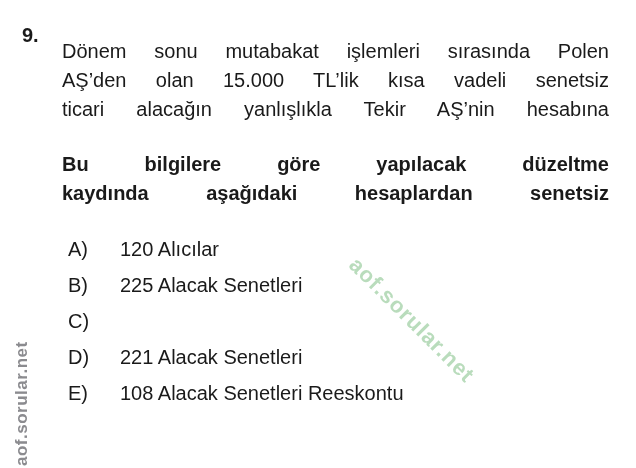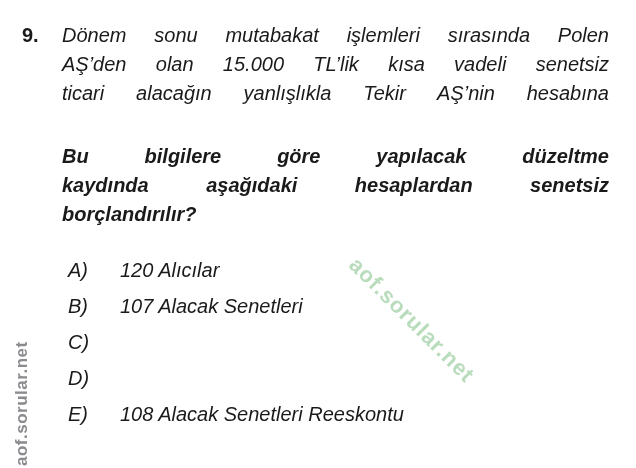--- a/index.html
+++ b/index.html
@@ -17,36 +17,35 @@
     left: 22px;
     top: 21px;
     font-size: 20px;
     line-height: 29px;
     font-weight: bold;
     color: #1a1a1a;
   }
   .main-col {
     position: absolute;
     left: 62px;
-    top: 21px;
+    top: 37px;
     width: 547px;
-    font-style: italic;
   }
   .body-line, .prompt-line {
     font-size: 20px;
     line-height: 29px;
     text-align: justify;
     text-align-last: justify;
     white-space: normal;
   }
   .body-line.last, .prompt-line.last {
     text-align-last: left;
   }
   .prompt-block {
-    margin-top: 34px;
+    margin-top: 26px;
     font-weight: bold;
   }
   .options-block {
     margin-top: 23px;
   }
   .option-row {
     display: flex;
     height: 36px;
     line-height: 36px;
     font-size: 20px;
@@ -95,37 +94,37 @@
 
     <div class="body-block">
       <div class="body-line">Dönem sonu mutabakat işlemleri sırasında Polen</div>
       <div class="body-line">AŞ’den olan 15.000 TL’lik kısa vadeli senetsiz</div>
       <div class="body-line">ticari alacağın yanlışlıkla Tekir AŞ’nin hesabına</div>
     </div>
 
     <div class="prompt-block">
       <div class="prompt-line">Bu bilgilere göre yapılacak düzeltme</div>
       <div class="prompt-line">kaydında aşağıdaki hesaplardan senetsiz</div>
-      <div class="prompt-line last">borçlandırılır?</div>
     </div>
 
     <div class="options-block">
       <div class="option-row">
         <span class="option-label">A)</span>
         <span class="option-text">120 Alıcılar</span>
       </div>
       <div class="option-row">
         <span class="option-label">B)</span>
-        <span class="option-text">107 Alacak Senetleri</span>
+        <span class="option-text">225 Alacak Senetleri</span>
       </div>
       <div class="option-row">
         <span class="option-label">C)</span>
       </div>
       <div class="option-row">
         <span class="option-label">D)</span>
+        <span class="option-text">221 Alacak Senetleri</span>
       </div>
       <div class="option-row">
         <span class="option-label">E)</span>
         <span class="option-text">108 Alacak Senetleri Reeskontu</span>
       </div>
     </div>
 
   </div>
 
   <div class="wm-diagonal">aof.sorular.net</div>

